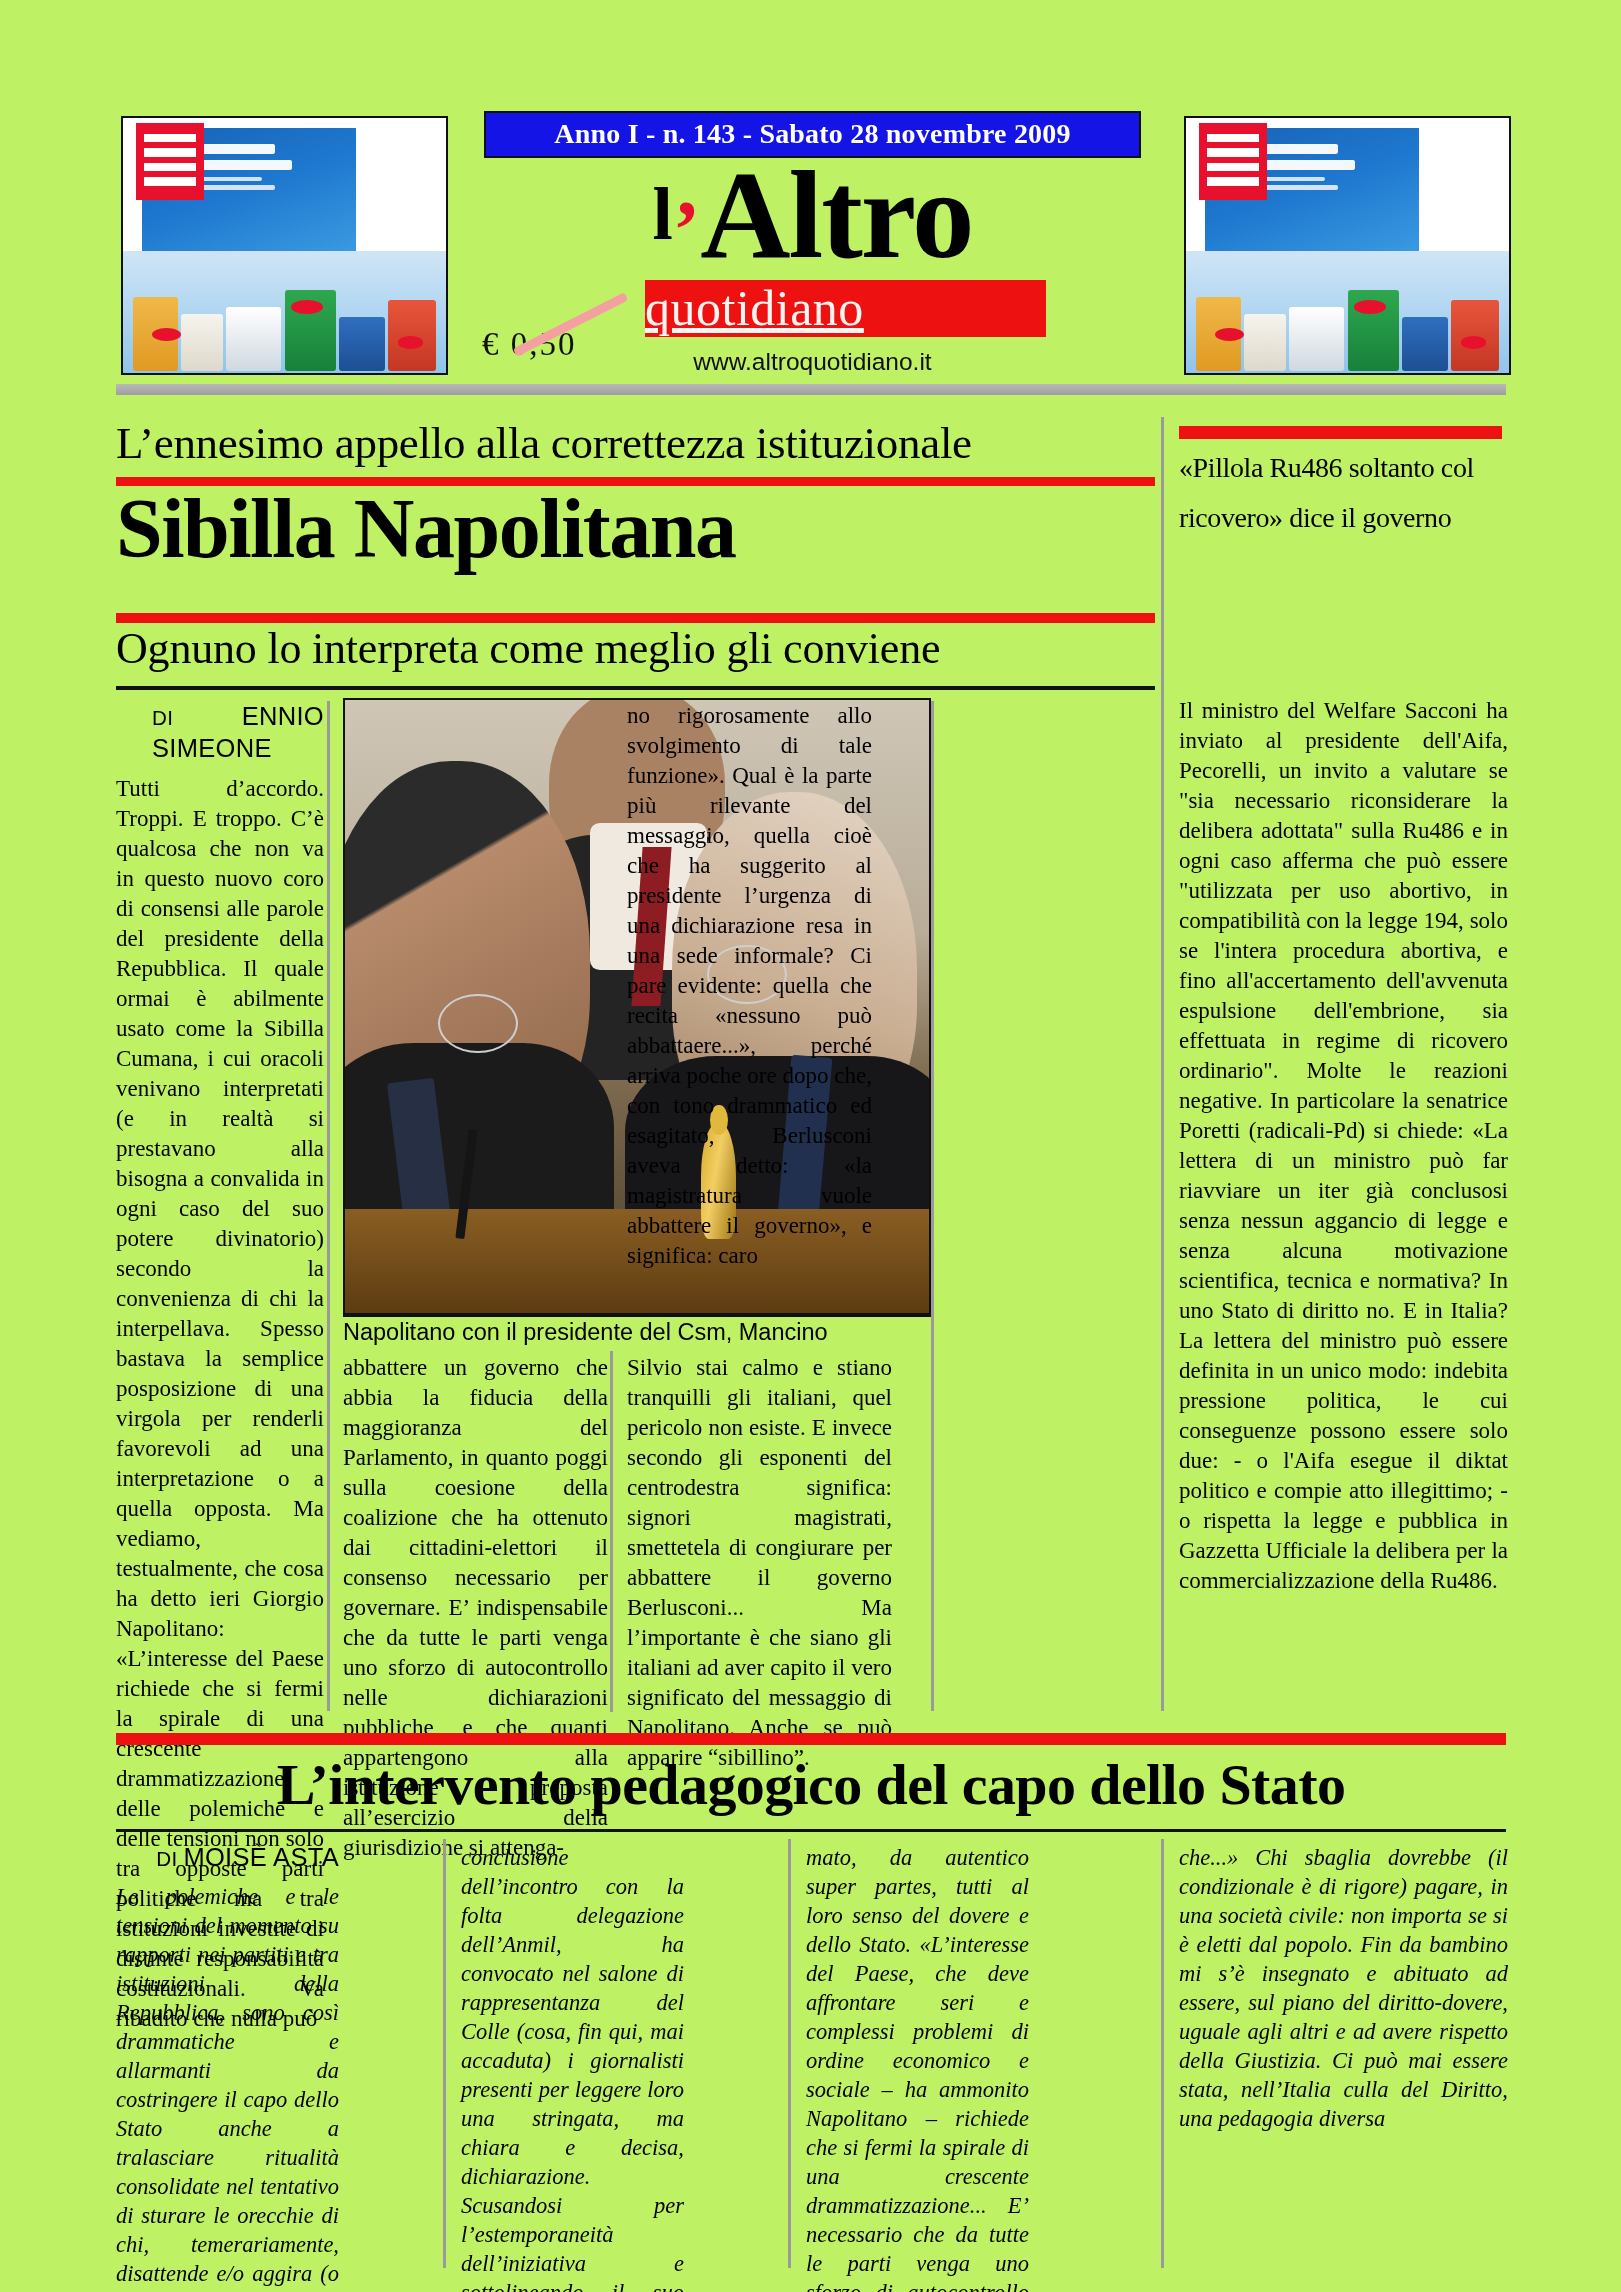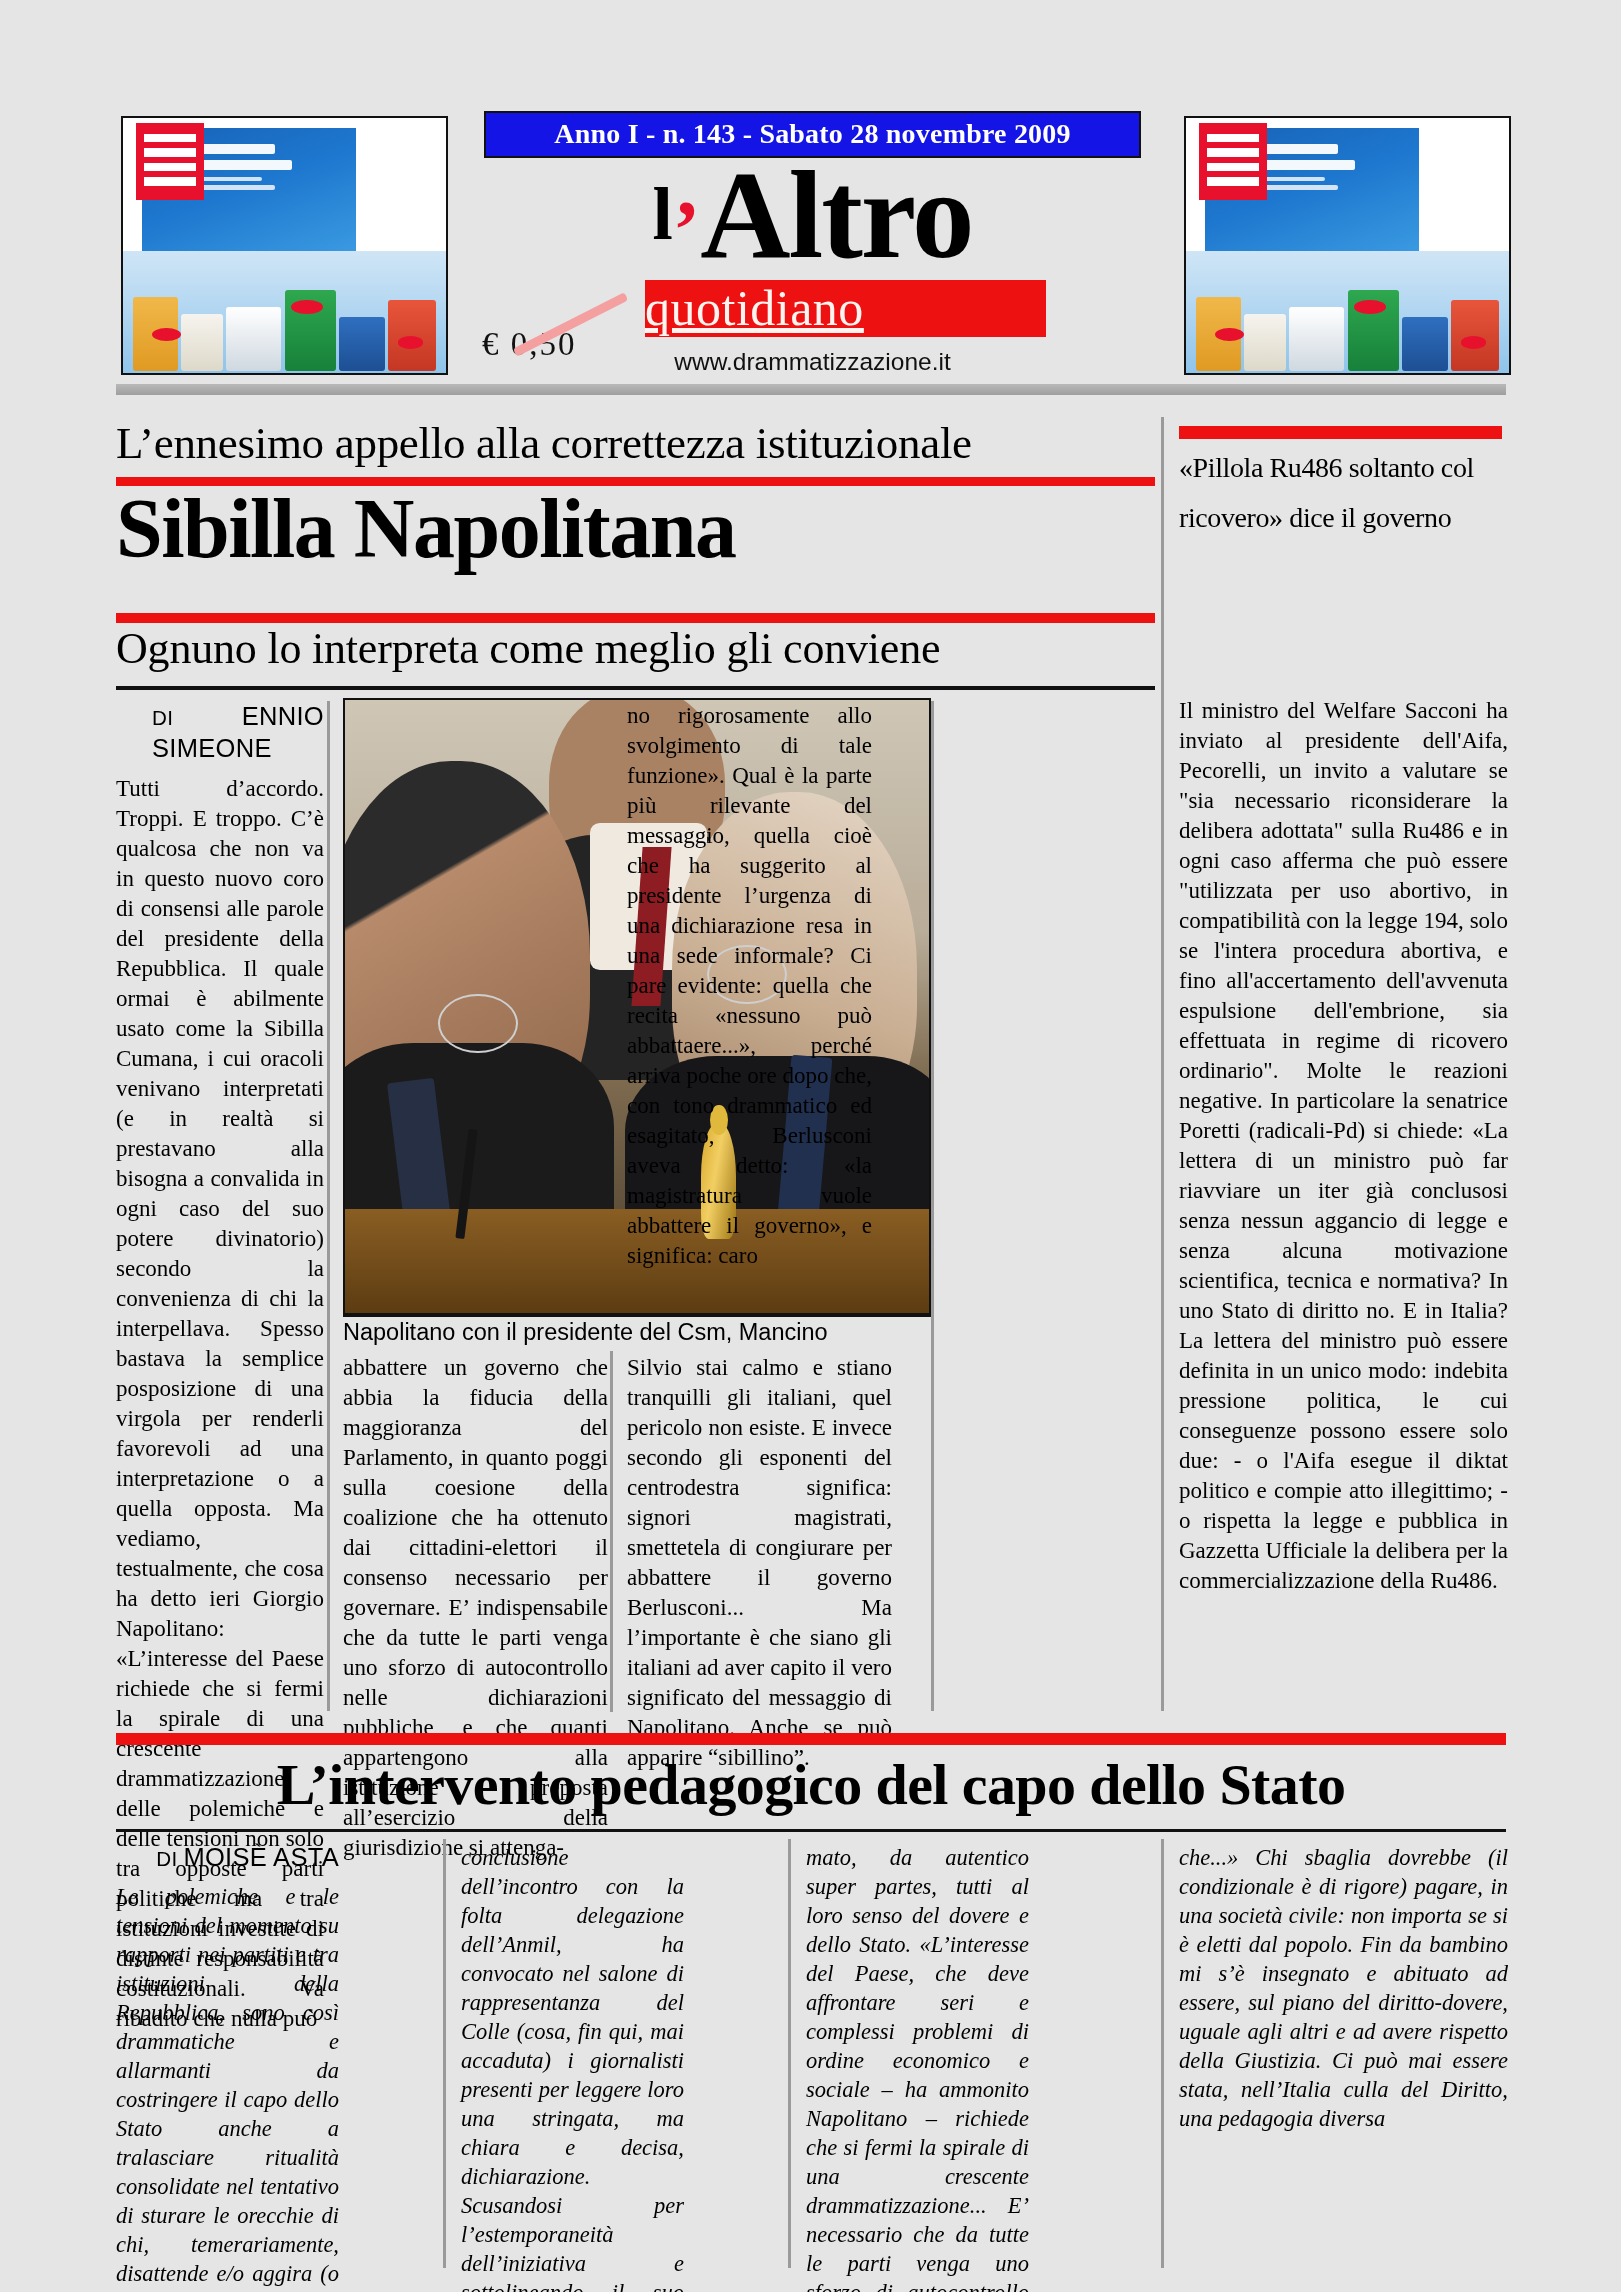--- a/index.html
+++ b/index.html
@@ -2,21 +2,21 @@
 <html><head>
 <meta charset="utf-8">
 <style>
   html,body{margin:0;padding:0;background:#ffffff;}
   body{
     width:1621px;height:2293px;
     font-family:"Liberation Serif", serif;
     color:#000;
     -webkit-font-smoothing:antialiased;
   }
-  .page{position:relative;width:1621px;height:2293px;overflow:hidden;background:#e5e5e5;}
+  .page{position:relative;width:1621px;height:2293px;overflow:hidden;background:#bef264;}
 
   
   .masthead{position:absolute;left:0;top:0;width:1621px;height:387px;}
 
   .ad-box{position:absolute;border:2.9px solid #111;background:#fff;overflow:hidden;}
   .ad-left{left:121px;top:116px;width:323px;height:255px;}
   .ad-right{left:1184px;top:116px;width:323px;height:255px;}
 
   .ad-img{position:absolute;inset:0;}
   
@@ -242,21 +242,21 @@
 
     <div class="quot-bar">
       <span>quotidiano</span>
     </div>
 
     <div class="price">
       <span>€ 0,50</span>
       <span class="slash"></span>
     </div>
 
-    <div class="weburl">www.drammatizzazione.it</div>
+    <div class="weburl">www.altroquotidiano.it</div>
 
     <div class="grey-rule"></div>
   </div>
 
   <div class="kicker">L’ennesimo appello alla correttezza istituzionale</div>
   <div class="red-rule-a"></div>
   <div class="mainhead">Sibilla Napolitana</div>
   <div class="red-rule-b"></div>
   <div class="subhead">Ognuno lo interpreta come meglio gli conviene</div>
   <div class="blk-rule"></div>

